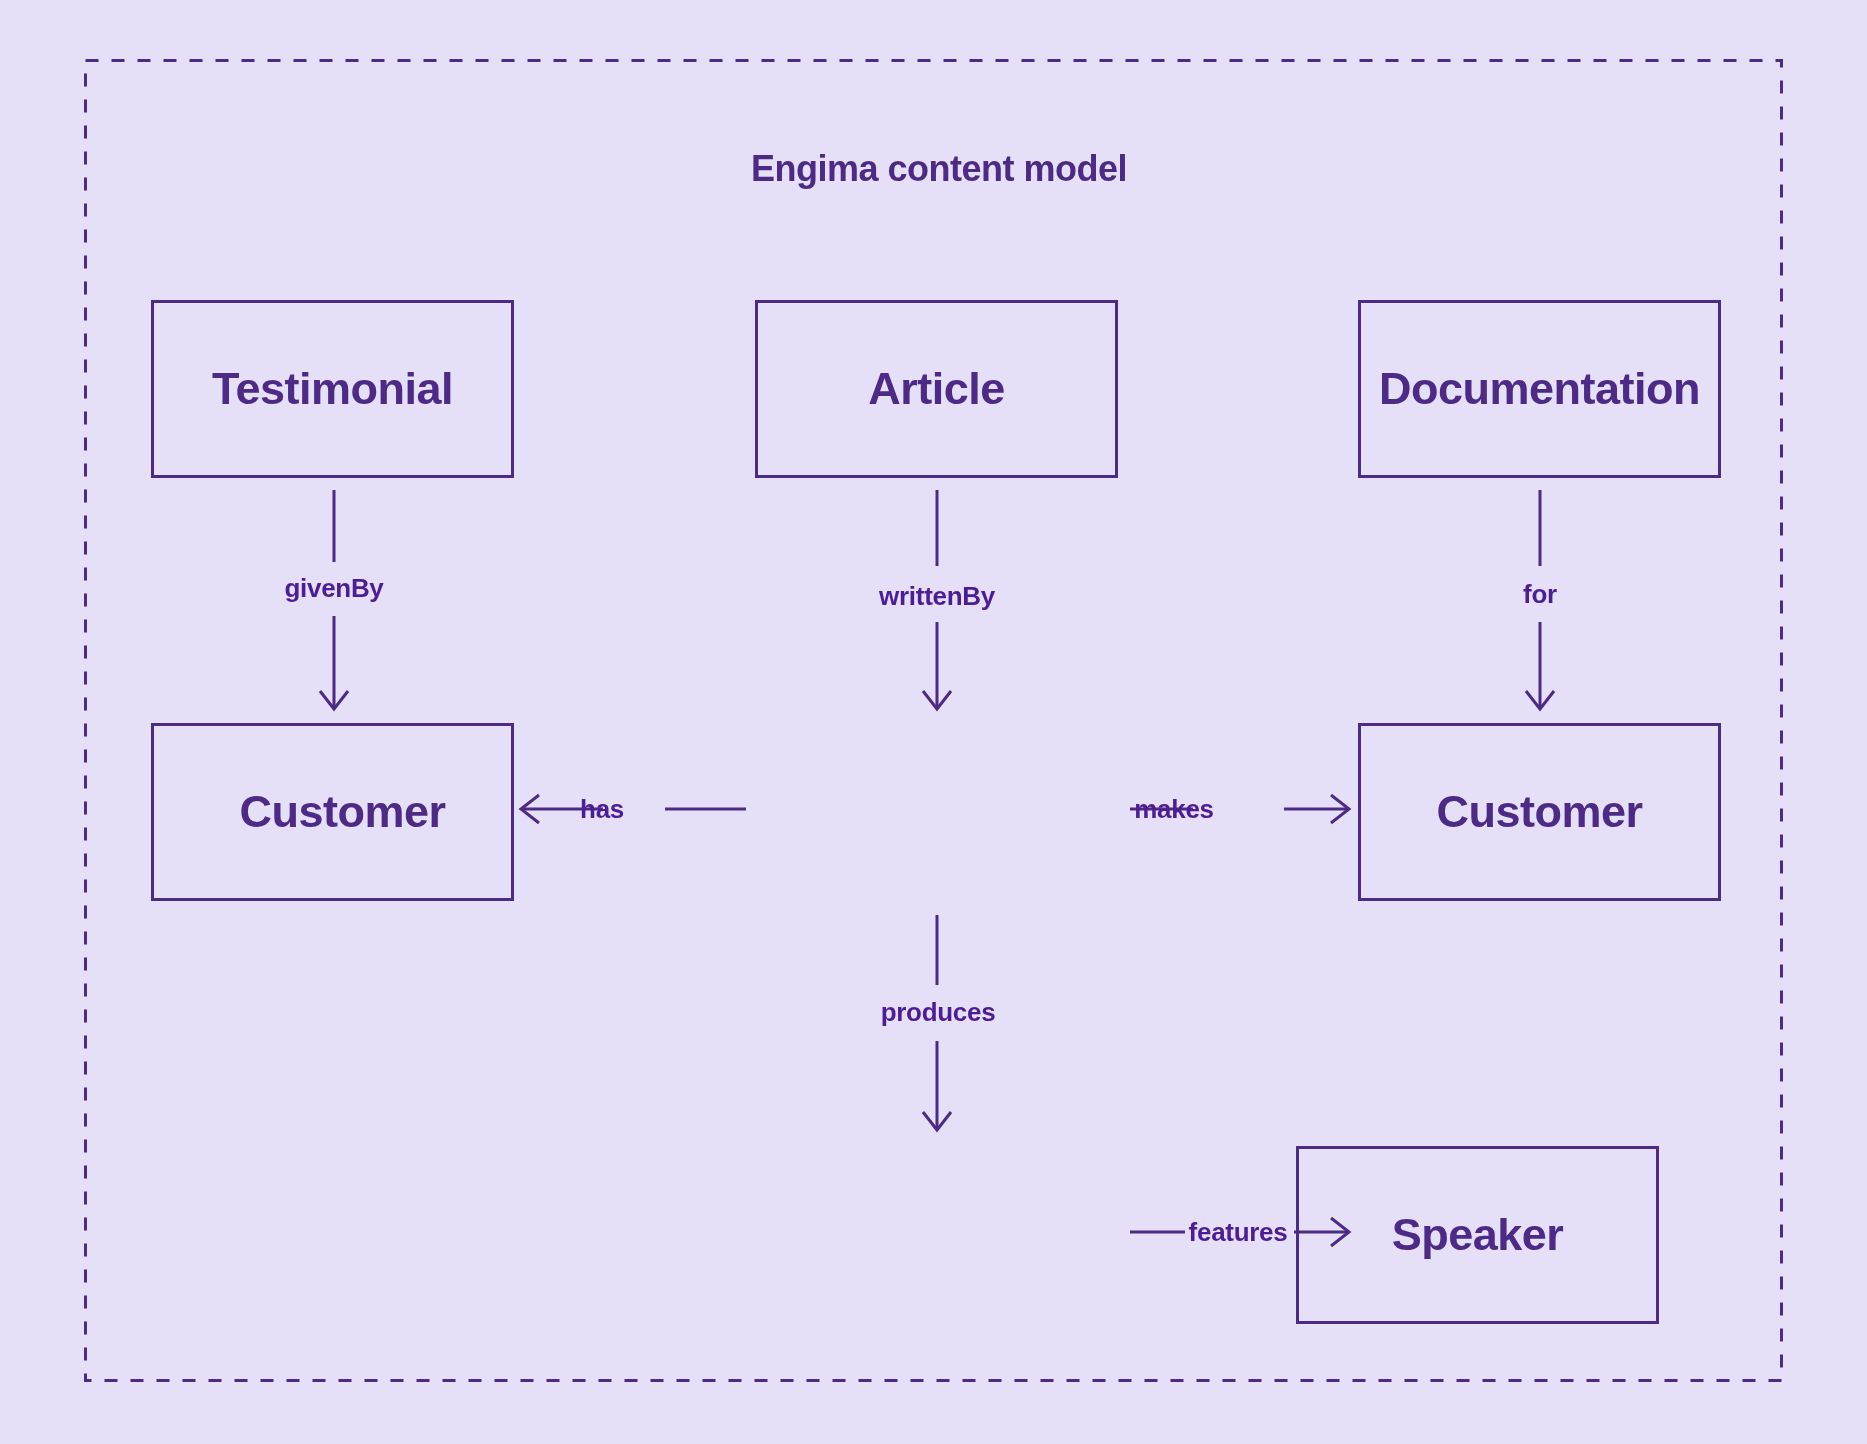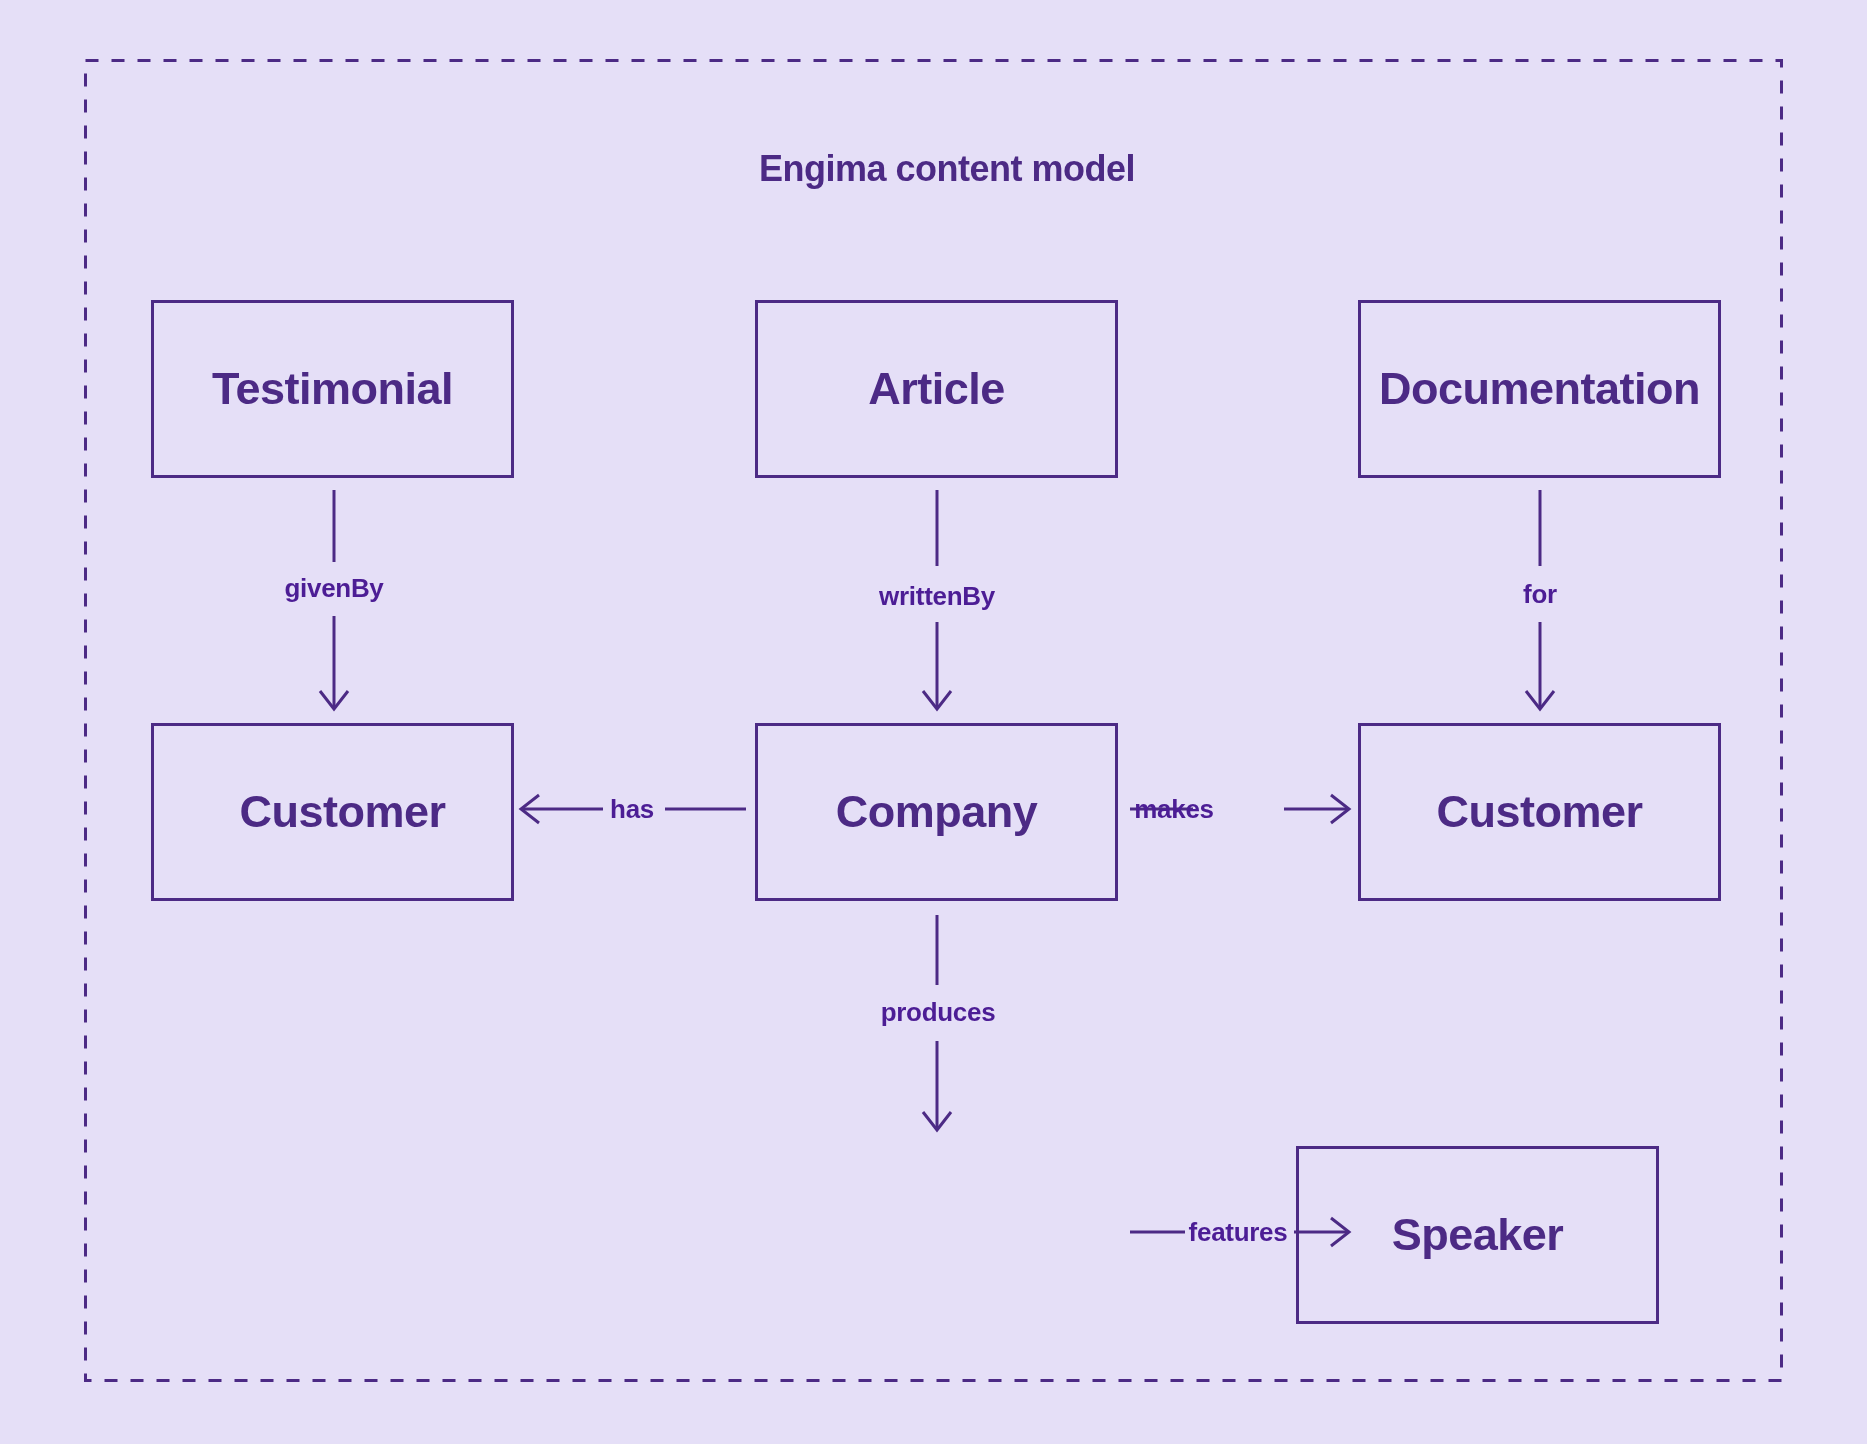--- a/index.html
+++ b/index.html
@@ -19,21 +19,20 @@
   .title {
     position: absolute;
     left: 939px;
     top: 148px;
     transform: translateX(-50%);
     font-size: 36px;
     font-weight: bold;
     letter-spacing: -0.5px;
     color: #4c2a85;
     white-space: nowrap;
-    margin-left: 8px;
   }
   .node {
     position: absolute;
     width: 363px;
     height: 178px;
     box-sizing: border-box;
     border: 3px solid #4c2a85;
     display: flex;
     align-items: center;
     justify-content: center;
@@ -60,21 +59,21 @@
   .n-documentation { left: 1358px; top: 300px; }
   .n-customer      { left: 151px;  top: 723px; padding-left: 20px; }
   .n-company       { left: 755px;  top: 723px; }
   .n-product       { left: 1358px; top: 723px; }
   .n-event         { left: 755px;  top: 1146px; }
   .n-speaker       { left: 1296px; top: 1146px; }
   
   .l-givenby   { left: 334px;  top: 588px; }
   .l-writtenby { left: 937px;  top: 596px; }
   .l-for       { left: 1540px; top: 594px; }
-  .l-has       { left: 632px;  top: 809px; }
+  .l-has       { left: 602px;  top: 809px; }
   .l-makes     { left: 1174px; top: 809px; }
   .l-produces  { left: 938px;  top: 1012px; }
   .l-features  { left: 1238px; top: 1232px; }
 </style>
 </head>
 <body>
 
 <div class="canvas">
 
   <svg class="connectors" viewBox="0 0 1867 1444" fill="none" stroke="#4c2a85" stroke-width="3">
@@ -131,23 +130,20 @@
   </div>
   <div class="node n-article">
     <span>Article</span>
   </div>
   <div class="node n-documentation">
     <span>Documentation</span>
   </div>
   <div class="node n-customer">
     <span>Customer</span>
   </div>
-  <div class="node n-company">
-    <span>Company</span>
-  </div>
   <div class="node n-product">
     <span>Customer</span>
   </div>
   <div class="node n-speaker">
     <span>Speaker</span>
   </div>
 
   <div class="edge-label l-givenby">givenBy</div>
   <div class="edge-label l-writtenby">writtenBy</div>
   <div class="edge-label l-for">for</div>

